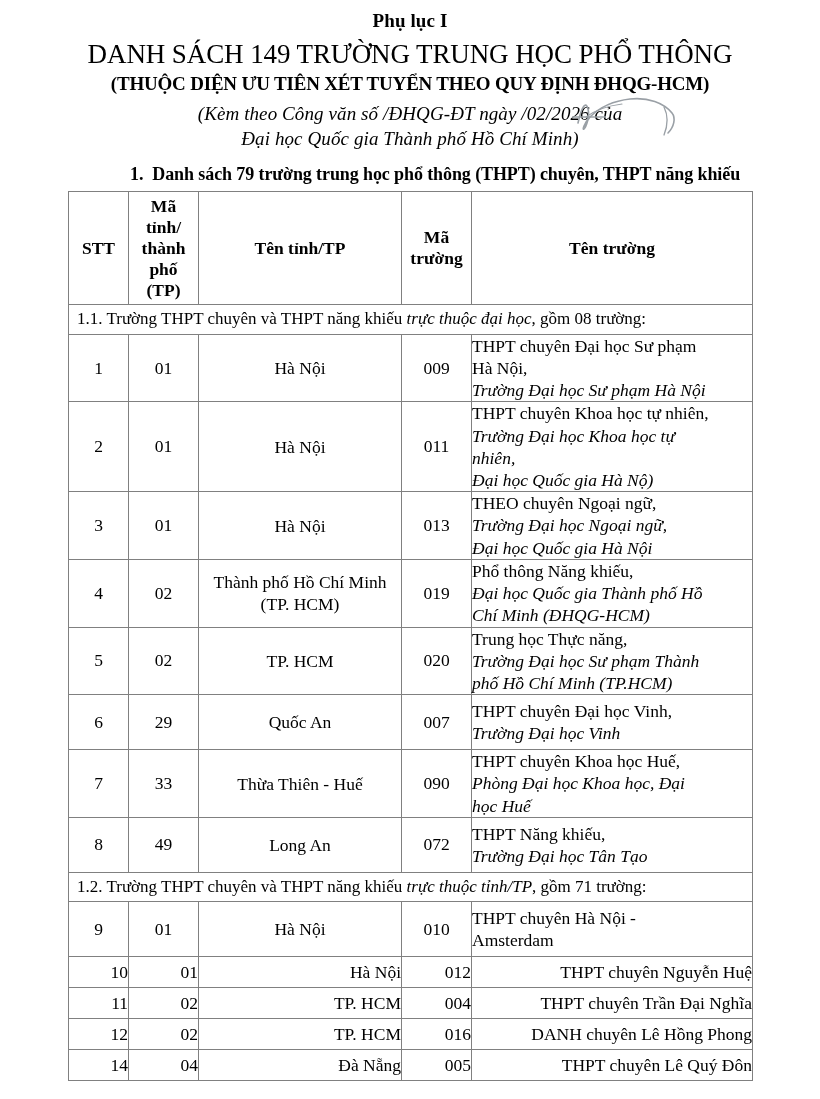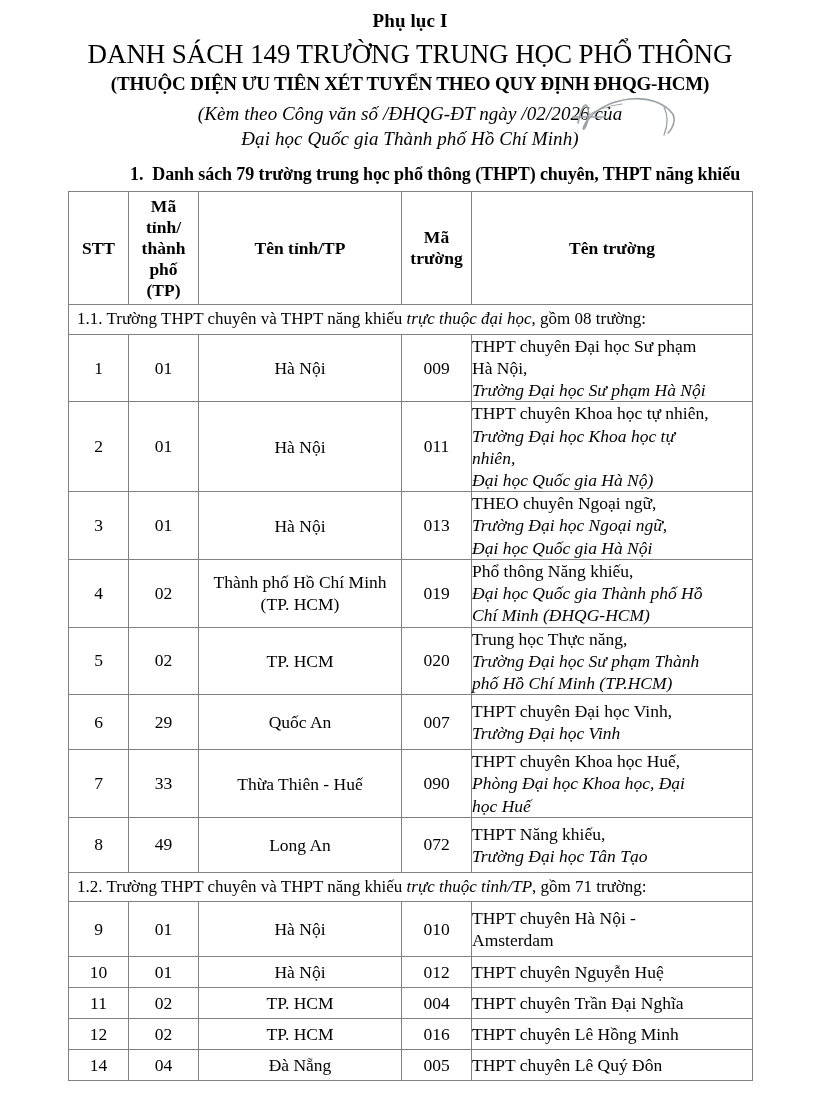--- a/index.html
+++ b/index.html
@@ -136,21 +136,21 @@
   }
   td.school {
     text-align: left;
     padding: 3px 5px 4px 8px;
     line-height: 1.27;
   }
   td.school .ln { display: block; }
   td.school .ln.it { font-style: italic; }
 
   tr.tall td { height: 54px; }
-  tr.short td { height: 30px; }
+  tr.short td { height: 30px; text-align: right; }
 </style>
 </head>
 <body>
 
 <div class="page">
 
   <div class="doc-header">
     <div class="appendix-label">Phụ lục I</div>
     <div class="doc-title-1">DANH SÁCH 149 TRƯỜNG TRUNG HỌC PHỔ THÔNG</div>
     <div class="doc-title-2">(THUỘC DIỆN ƯU TIÊN XÉT TUYỂN THEO QUY ĐỊNH ĐHQG-HCM)</div>
@@ -348,21 +348,21 @@
             </td>
           </tr>
           <tr class="short">
             <td class="num">12</td>
             <td class="code">02</td>
             <td class="prov">
               <div>TP. HCM</div>
             </td>
             <td class="code">016</td>
             <td class="school">
-              <span class="ln">THPT chuyên Lê Hồng Minh</span>
+              <span class="ln">DANH chuyên Lê Hồng Phong</span>
             </td>
           </tr>
           <tr class="short">
             <td class="num">14</td>
             <td class="code">04</td>
             <td class="prov">
               <div>Đà Nẵng</div>
             </td>
             <td class="code">005</td>
             <td class="school">

